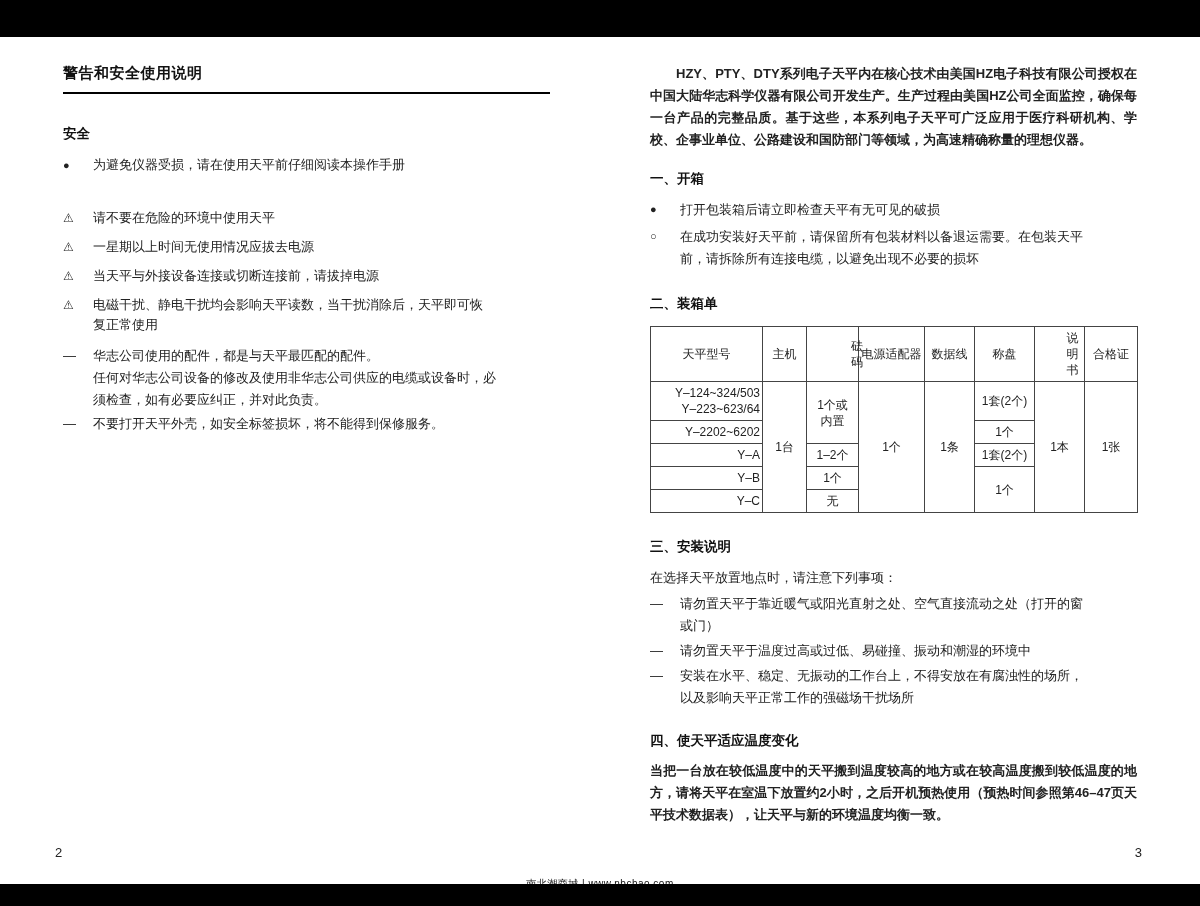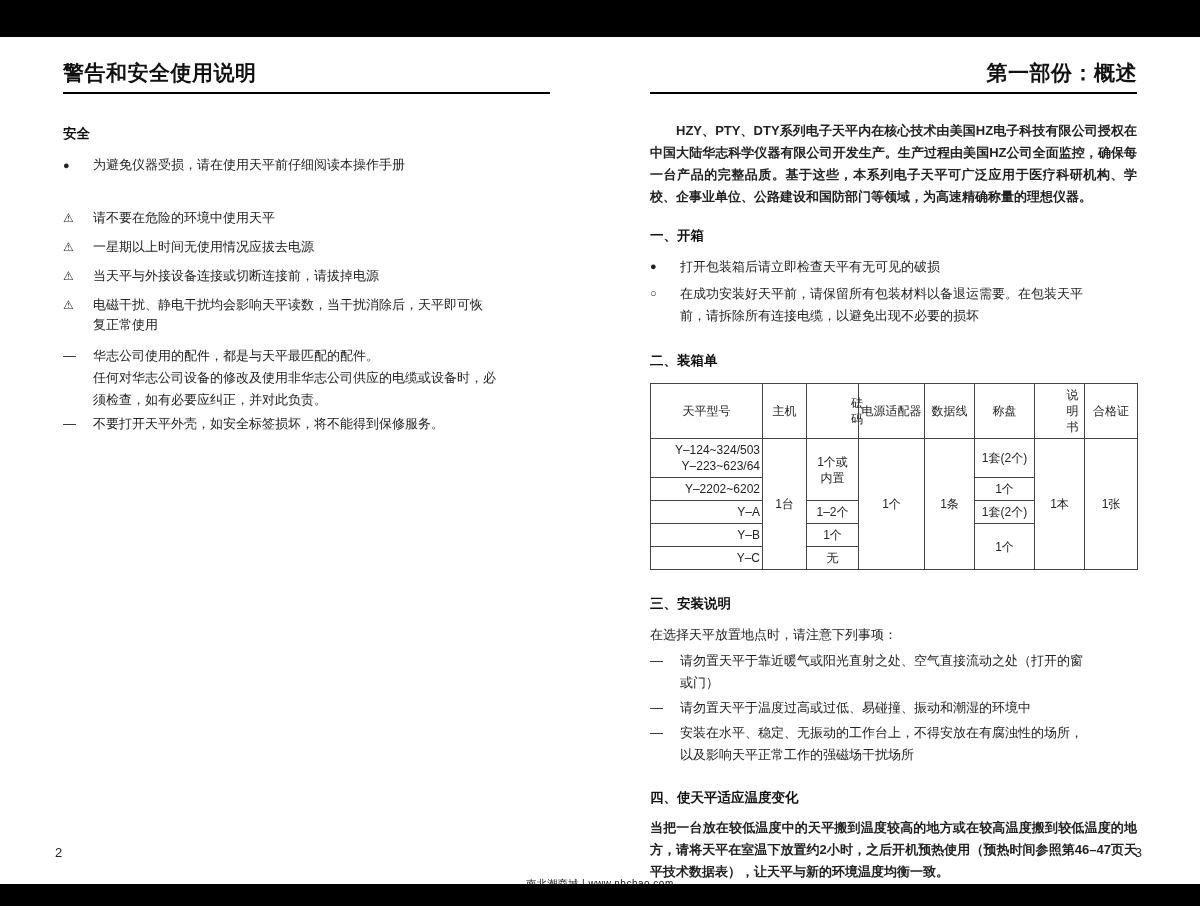--- a/index.html
+++ b/index.html
@@ -29,21 +29,21 @@
   }
   .col {
     position: absolute; top: 37px; width: 487px;
     font-size: 13px; line-height: 20px; color: #222;
   }
   .col-left  { left: 63px; }
   .col-right { left: 650px; }
   .col-header {
     padding-top: 26px; padding-bottom: 9px;
     border-bottom: 2px solid #000;
-    font-size: 21px; font-weight: bold; color: #111;
+    font-size: 15px; font-weight: bold; color: #111;
     letter-spacing: 0.5px;
   }
   .col-header.right-align { text-align: right; }
   .sec-title { font-weight: bold; font-size: 13.5px; color: #111; }
   .li { display: flex; align-items: flex-start; }
   .li .marker { width: 30px; flex: none; }
   .li .text { flex: 1; white-space: pre-line; }
   .warn-marker { font-size: 12px; }
   .bullet-marker { font-size: 11px; line-height: 20px; }
   .pre { white-space: pre-line; }
@@ -151,21 +151,20 @@
 须检查，如有必要应纠正，并对此负责。</span>
       </div>
       <div class="li">
         <span class="marker">—</span>
         <span class="text">不要打开天平外壳，如安全标签损坏，将不能得到保修服务。</span>
       </div>
     </div>
   </div>
 
   <div class="col col-right">
-    <div class="col-header right-align">第一部份：概述</div>
 
     <div class="para indent2 r-intro">HZY、PTY、DTY系列电子天平内在核心技术由美国HZ电子科技有限公司授权在中国大陆华志科学仪器有限公司开发生产。生产过程由美国HZ公司全面监控，确保每一台产品的完整品质。基于这些，本系列电子天平可广泛应用于医疗科研机构、学校、企事业单位、公路建设和国防部门等领域，为高速精确称量的理想仪器。</div>
 
     <div class="sec-title r-s1-title">一、开箱</div>
     <div class="r-s1-items">
       <div class="li">
         <span class="marker bullet-marker">●</span>
         <span class="text">打开包装箱后请立即检查天平有无可见的破损</span>
       </div>
       <div class="li">

